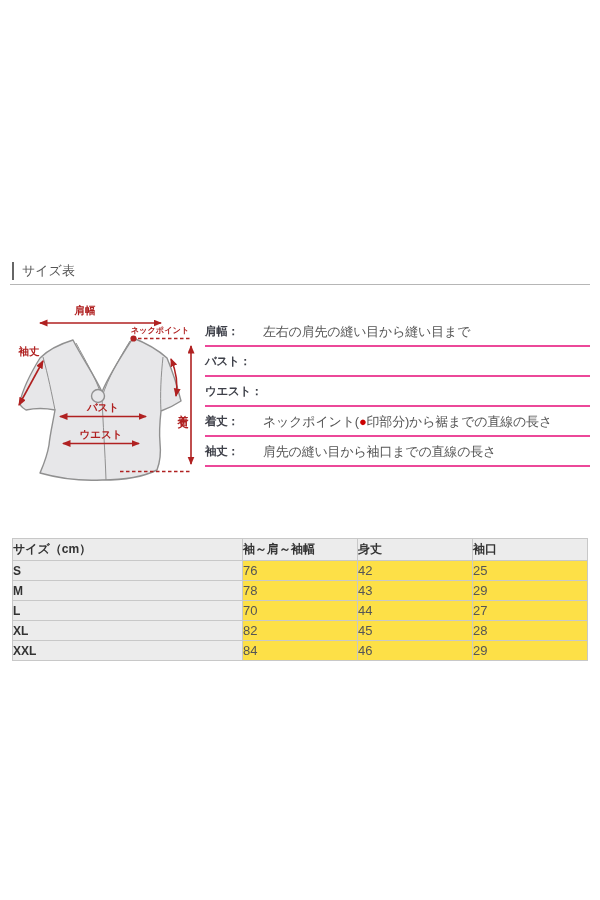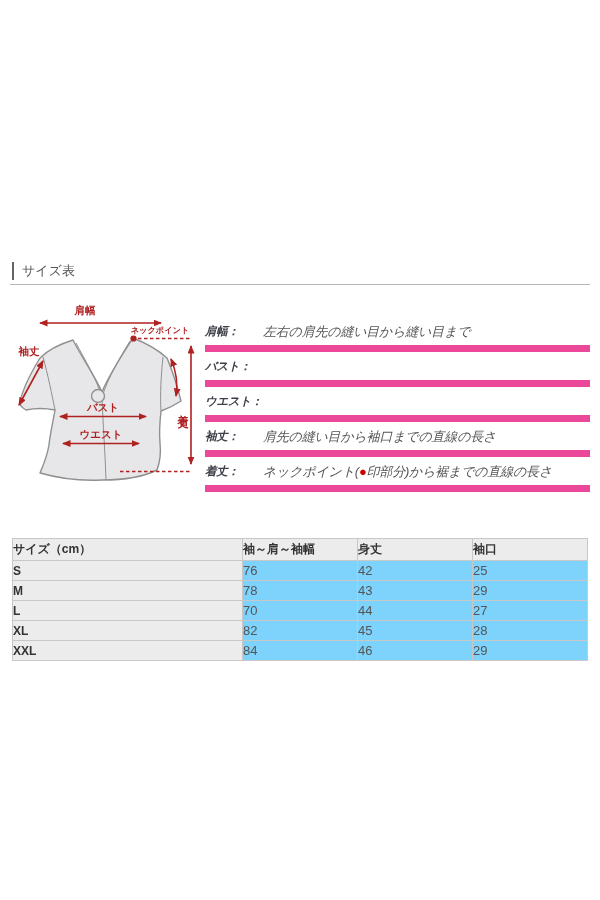--- a/index.html
+++ b/index.html
@@ -18,35 +18,35 @@
   }
   
   #diagram{position:absolute;left:10px;top:300px;}
   .vlabel{
     position:absolute;left:176px;top:406px;width:14px;height:34px;
     writing-mode:vertical-rl;text-orientation:upright;
     font-size:11px;font-weight:bold;color:#b02121;letter-spacing:2px;line-height:14px;
   }
   
   .measure-list{position:absolute;left:205px;top:317px;width:385px;}
-  .m-row{display:flex;align-items:flex-end;border-bottom:7px solid #ec4899;padding:6px 0 5px 0;font-style:italic;}
+  .m-row{display:flex;align-items:flex-end;border-bottom:2px solid #ec4899;padding:6px 0 5px 0;}
   .m-term{flex:0 0 58px;font-size:11.5px;font-weight:bold;color:#3e4049;letter-spacing:-0.3px;line-height:17px;}
   .m-def{font-size:13px;color:#555;line-height:17px;letter-spacing:-0.2px;}
   .m-def .line{white-space:nowrap;}
   .red-dot{color:#cc0000;}
   
   .size-table{
     position:absolute;left:12px;top:538px;width:576px;
     border-collapse:collapse;table-layout:fixed;
   }
   .size-table th,.size-table td{
     border:1px solid #c8c8c8;text-align:left;vertical-align:middle;padding:0;
   }
   .size-table th{height:21px;background:#ececec;font-size:12px;font-weight:bold;color:#333;}
-  .size-table td{height:19px;font-size:13px;color:#555;background:#7dd3fc;}
+  .size-table td{height:19px;font-size:13px;color:#555;background:#fde047;}
   .size-table td.size-cell{background:#ececec;font-size:12px;font-weight:bold;color:#333;}
   .col-size{width:40%;}.col-a{width:20%;}.col-b{width:20%;}.col-c{width:20%;}
   text{font-family:"Liberation Sans","DejaVu Sans",sans-serif;}
 </style>
 </head>
 <body>
 
 <div id="page">
 
   <div class="section-title">サイズ表</div>
@@ -115,26 +115,26 @@
       <div class="m-term">肩幅：</div>
       <div class="m-def"><span class="line">左右の肩先の縫い目から縫い目まで</span></div>
     </div>
     <div class="m-row">
       <div class="m-term">バスト：</div>
     </div>
     <div class="m-row">
       <div class="m-term">ウエスト：</div>
     </div>
     <div class="m-row">
+      <div class="m-term">着丈：</div>
+      <div class="m-def"><span class="line"><span>ネックポイント(</span><span class="red-dot">●</span><span>印部分)から裾までの直線の長さ</span></span></div>
+    </div>
+    <div class="m-row">
       <div class="m-term">袖丈：</div>
       <div class="m-def"><span class="line">肩先の縫い目から袖口までの直線の長さ</span></div>
-    </div>
-    <div class="m-row">
-      <div class="m-term">着丈：</div>
-      <div class="m-def"><span class="line"><span>ネックポイント(</span><span class="red-dot">●</span><span>印部分)から裾までの直線の長さ</span></span></div>
     </div>
   </div>
 
   <table class="size-table">
     <colgroup>
         <col class="col-size">
         <col class="col-a">
         <col class="col-b">
         <col class="col-c">
       </colgroup>

